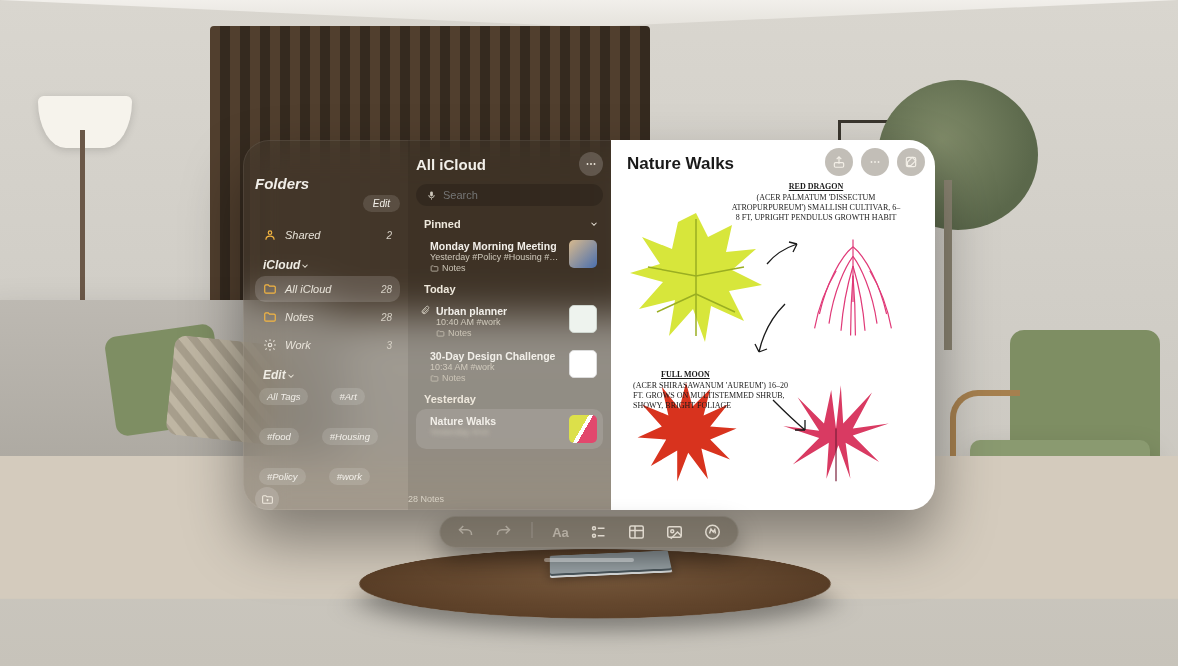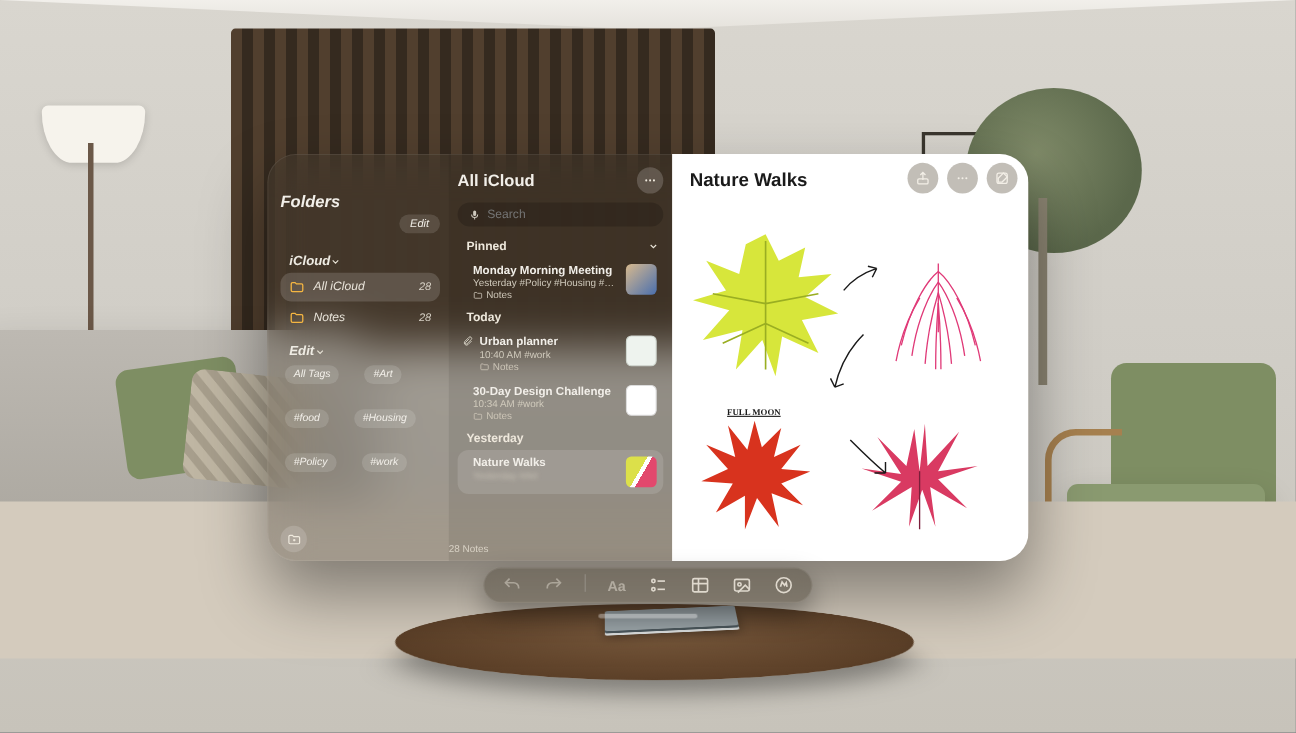--- a/index.html
+++ b/index.html
@@ -149,20 +149,30 @@
 </div>
 
 <div class="window">
 
   <div class="sidebar">
     <div class="sb-head">
       <h1>Folders</h1>
       <span class="pill">Edit</span>
     </div>
 
+    <div class="sb-row">
+      <span class="ico">
+          <svg viewBox="0 0 24 24" fill="none" stroke="currentColor" stroke-width="2">
+            <circle cx="12" cy="8" r="3"></circle>
+            <path d="M5 20c0-4 3-6 7-6s7 2 7 6"></path>
+          </svg>
+        </span>
+      <span>Shared</span>
+      <span class="cnt">2</span>
+    </div>
 
     <div class="sb-section">
       <span>iCloud</span>
       <span class="chev"><svg viewBox="0 0 24 24" fill="none" stroke="currentColor" stroke-width="2.5">
             <path d="M6 9l6 6 6-6"></path>
           </svg></span>
     </div>
 
     <div class="sb-row active">
       <span class="ico">
@@ -174,20 +184,30 @@
       <span class="cnt">28</span>
     </div>
     <div class="sb-row">
       <span class="ico">
           <svg viewBox="0 0 24 24" fill="none" stroke="currentColor" stroke-width="2">
             <path d="M3 7a2 2 0 012-2h4l2 2h8a2 2 0 012 2v8a2 2 0 01-2 2H5a2 2 0 01-2-2V7z"></path>
           </svg>
         </span>
       <span>Notes</span>
       <span class="cnt">28</span>
+    </div>
+    <div class="sb-row">
+      <span class="ico" style="color:#e9e4da">
+          <svg viewBox="0 0 24 24" fill="none" stroke="currentColor" stroke-width="2">
+            <circle cx="12" cy="12" r="3"></circle>
+            <path d="M12 2v3M12 19v3M4.2 4.2l2.1 2.1M17.7 17.7l2.1 2.1M2 12h3M19 12h3M4.2 19.8l2.1-2.1M17.7 6.3l2.1-2.1"></path>
+          </svg>
+        </span>
+      <span>Work</span>
+      <span class="cnt">3</span>
     </div>
 
     <div class="sb-section">
       <span>Edit</span>
       <span class="chev"><svg viewBox="0 0 24 24" fill="none" stroke="currentColor" stroke-width="2.5">
             <path d="M6 9l6 6 6-6"></path>
           </svg></span>
     </div>
     <div class="tags">
       <span>All Tags</span>
@@ -347,22 +367,27 @@
       <svg style="position:absolute;left:124px;top:122px;width:40px;height:60px" viewBox="0 0 40 60">
           <path d="M34 4 C20 18 12 34 8 52 M8 52 l-4 -8 M8 52 l8 -3" stroke="#1a1a1a" stroke-width="1.3" fill="none"></path>
         </svg>
       <svg style="position:absolute;right:120px;top:62px;width:34px;height:30px" viewBox="0 0 34 30">
           <path d="M2 24 C10 14 20 8 32 4 M32 4 l-8 -2 M32 4 l-4 8" stroke="#1a1a1a" stroke-width="1.3" fill="none"></path>
         </svg>
       <svg style="position:absolute;left:142px;top:218px;width:40px;height:40px" viewBox="0 0 40 40">
           <path d="M4 4 C14 14 24 24 36 34 M36 34 l-10 0 M36 34 l0 -10" stroke="#1a1a1a" stroke-width="1.3" fill="none"></path>
         </svg>
 
+      <div class="label" style="right:18px;top:4px;width:170px">
+        <span class="u">RED DRAGON</span>
+        <span>(ACER PALMATUM 'DISSECTUM ATROPURPUREUM') SMALLISH CULTIVAR, 6–8 FT, UPRIGHT PENDULUS GROWTH HABIT</span>
+      </div>
       <div class="label" style="left:6px;top:192px;width:160px;text-align:left">
         <span class="u" style="margin-left:28px">FULL MOON</span>
+        <span>(ACER SHIRASAWANUM 'AUREUM') 16–20 FT. GROWS ON MULTISTEMMED SHRUB, SHOWY, BRIGHT FOLIAGE</span>
       </div>
     </div>
   </div>
 
   <div class="tr-actions">
     <div class="gbtn">
         <svg viewBox="0 0 24 24" fill="none" stroke="currentColor" stroke-width="2">
           <path d="M12 3v12M8 7l4-4 4 4"></path>
           <rect x="4" y="13" width="16" height="8" rx="2"></rect>
         </svg>

